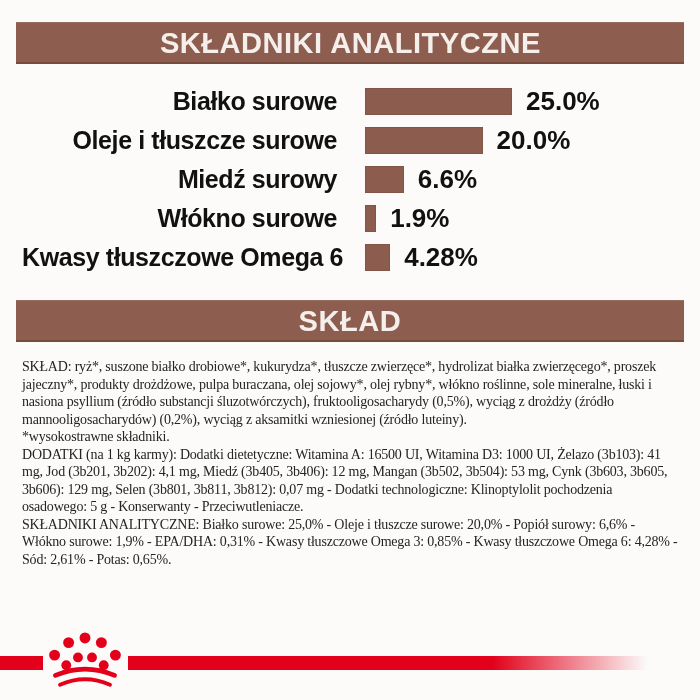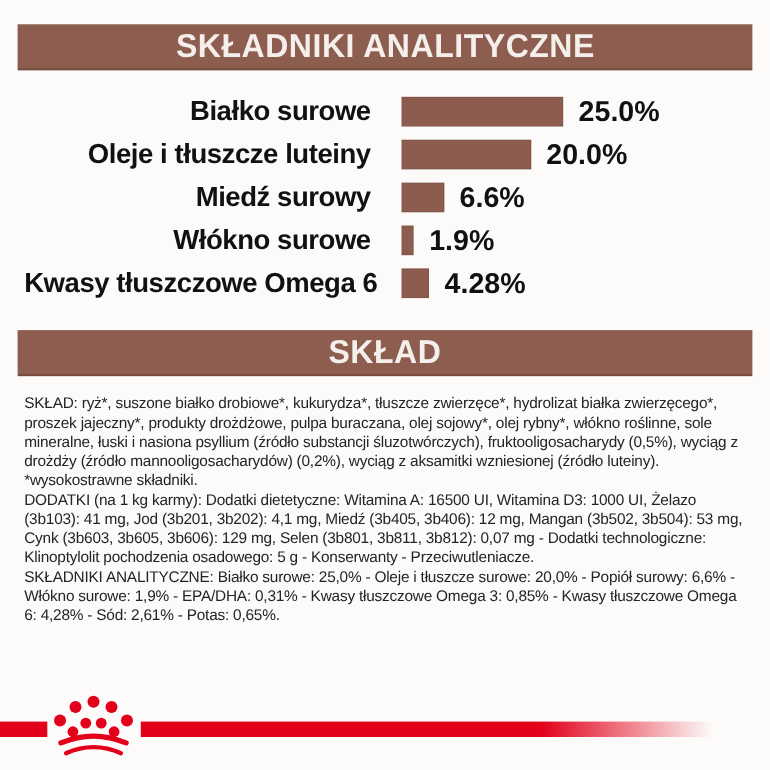--- a/index.html
+++ b/index.html
@@ -23,21 +23,21 @@
   .chart{margin:24px 22px 0 22px;}
   .crow{display:flex;align-items:center;height:27px;margin-bottom:12px;}
   .clabel{
     width:315px;text-align:right;font-weight:bold;font-size:25px;color:var(--ink);
     padding-right:28px;white-space:nowrap;letter-spacing:-0.4px;
   }
   .cbar{height:27px;box-shadow:inset 0 0 0 1px rgba(0,0,0,.07);}
   .cvalue{margin-left:14px;font-weight:bold;font-size:26px;color:var(--ink);white-space:nowrap;}
   .textblock{
     margin:16px 22px 0 22px;color:var(--body-ink);
-    font-size:14px;line-height:17.5px;letter-spacing:-0.2px;
+    font-size:14px;line-height:17.5px;letter-spacing:-0.2px;font-family:Liberation Serif, serif;
   }
   .textblock p{margin:0;}
   .stripe{position:absolute;top:656px;height:14px;}
   .stripe-left{left:0;width:43px;background:var(--red);}
   .stripe-right{
     left:128px;width:520px;
     background:linear-gradient(to right,var(--red) 0%,var(--red) 70%,rgba(226,0,26,0) 100%);
   }
   .crown{position:absolute;left:46px;top:629px;width:78px;height:60px;}
 </style>
@@ -48,21 +48,21 @@
   <div class="band-title">SKŁADNIKI ANALITYCZNE</div>
 </div>
 
 <div class="chart">
     <div class="crow">
       <div class="clabel">Białko surowe</div>
       <div class="cbar" style="width: 147px; background: rgb(140, 92, 78);"></div>
       <div class="cvalue">25.0%</div>
     </div>
     <div class="crow">
-      <div class="clabel">Oleje i tłuszcze luteiny</div>
+      <div class="clabel">Oleje i tłuszcze surowe</div>
       <div class="cbar" style="width: 117.6px; background: rgb(140, 92, 78);"></div>
       <div class="cvalue">20.0%</div>
     </div>
     <div class="crow">
       <div class="clabel">Miedź surowy</div>
       <div class="cbar" style="width: 38.8px; background: rgb(140, 92, 78);"></div>
       <div class="cvalue">6.6%</div>
     </div>
     <div class="crow">
       <div class="clabel">Włókno surowe</div>

